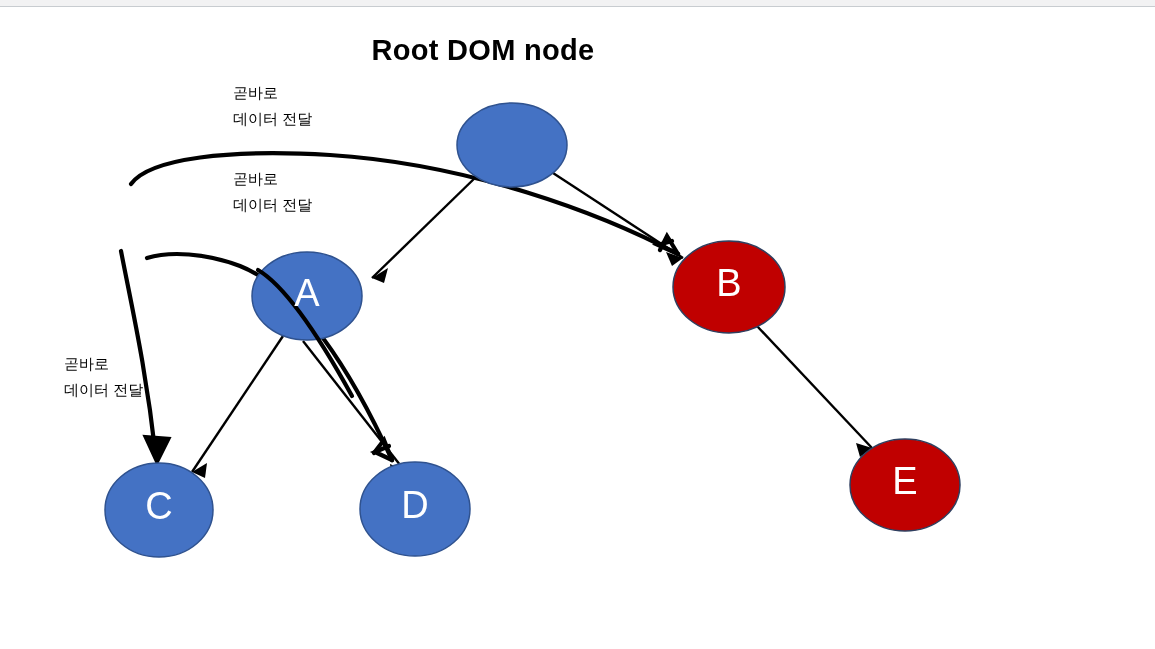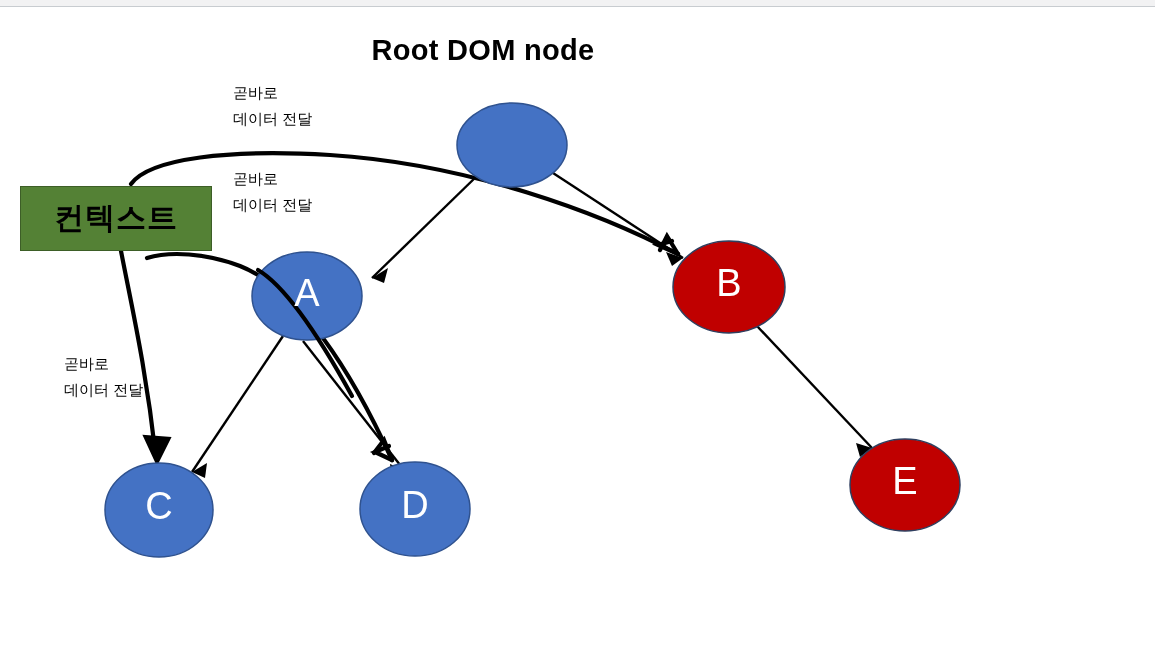--- a/index.html
+++ b/index.html
@@ -155,23 +155,20 @@
 
     <g stroke="#000000" fill="none" stroke-width="4.2" stroke-linecap="round">
       <path d="M 258 262 C 285 278, 320 330, 352 388"></path>
     </g>
 
     <g></g>
   </svg>
 
   <div class="diagram-title">Root DOM node</div>
 
-  <div class="context-box">
-    <span>컨텍스트</span>
-  </div>
 
   <div class="note-label" id="note-1">곧바로
 데이터 전달</div>
   <div class="note-label" id="note-2">곧바로
 데이터 전달</div>
   <div class="note-label" id="note-3">곧바로
 데이터 전달</div>
 
   <div class="node-label" style="left:277px; top:264px; width:60px;">A</div>
   <div class="node-label" style="left:699px; top:254px; width:60px;">B</div>

